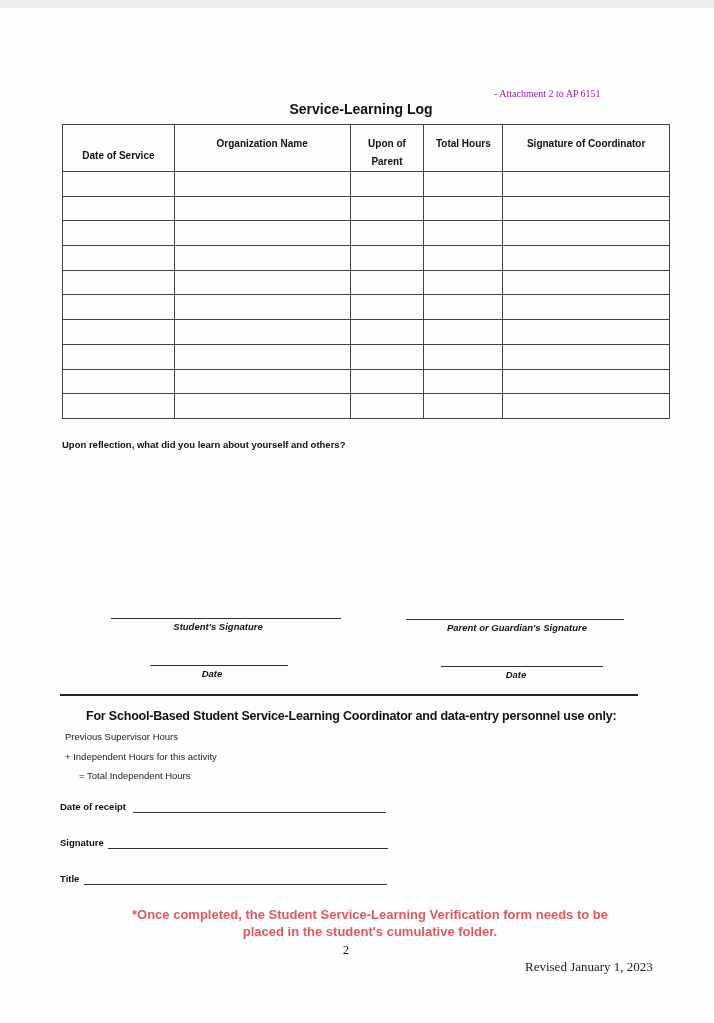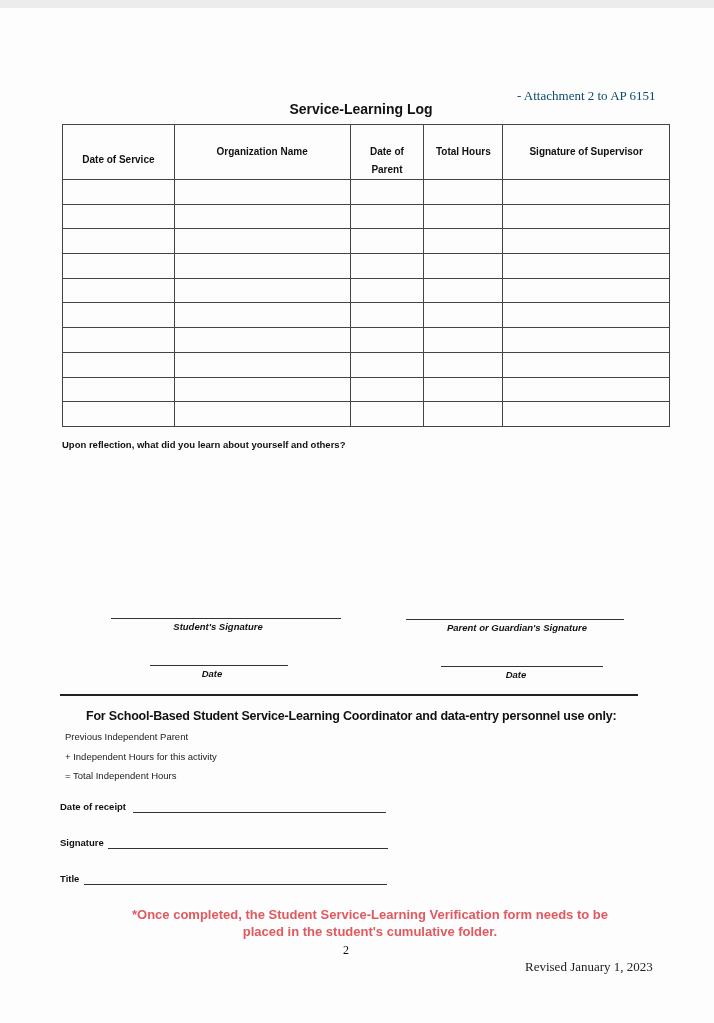--- a/index.html
+++ b/index.html
@@ -2,26 +2,26 @@
 <html><head>
 <meta charset="utf-8">
 <style>
   * { margin: 0; padding: 0; box-sizing: border-box; }
   html, body { width: 714px; height: 1023px; background: #ffffff; overflow: hidden; }
   body { position: relative; font-family: "Liberation Sans", sans-serif; color: #111; }
 
   .top-strip { position: absolute; left: 0; top: 0; width: 714px; height: 8px; background: #ececec; }
   .page { position: absolute; left: 0; top: 8px; width: 714px; height: 1015px; background: #fdfdfd; }
 
-  .attachment { position: absolute; left: 494px; top: 88px; font-family: "Liberation Serif", serif; font-size: 13px; color: #0c4a6e; margin-left: 23px; }
+  .attachment { position: absolute; left: 494px; top: 88px; font-family: "Liberation Serif", serif; font-size: 10px; color: #a21caf; }
   .title { position: absolute; left: 0; top: 101px; width: 722px; text-align: center; font-weight: bold; font-size: 14px; color: #111; }
 
   table.log { position: absolute; left: 62px; top: 124px; border-collapse: collapse; width: 608px; }
   table.log th, table.log td { border: 1px solid #444; padding: 0; }
-  table.log th { height: 37px; font-size: 10px; font-weight: bold; vertical-align: top; text-align: center; line-height: 18px; padding-top: 18px; }
+  table.log th { height: 37px; font-size: 10px; font-weight: bold; vertical-align: top; text-align: center; line-height: 18px; padding-top: 10px; }
   table.log th.c-date { vertical-align: middle; padding-top: 16px; line-height: 12px; }
   table.log td { height: 24.7px; }
   .c-date { width: 112px; }
   .c-org { width: 176px; }
   .c-hours { width: 74px; }
   .c-total { width: 79px; }
   .c-sig { width: 167px; }
 
   .reflection { position: absolute; left: 62px; top: 439px; font-size: 9.5px; font-weight: bold; }
 
@@ -47,25 +47,25 @@
 
 <div class="attachment">- Attachment 2 to AP 6151</div>
 <div class="title">Service-Learning Log</div>
 
 <table class="log">
   <thead>
     <tr>
       <th class="c-date">Date of Service</th>
       <th class="c-org">Organization Name</th>
       <th class="c-hours">
-        <div>Date of</div>
+        <div>Upon of</div>
         <div>Parent</div>
       </th>
       <th class="c-total">Total Hours</th>
-      <th class="c-sig">Signature of Supervisor</th>
+      <th class="c-sig">Signature of Coordinator</th>
     </tr>
   </thead>
   <tbody>
     <tr>
         <td></td>
         <td></td>
         <td></td>
         <td></td>
         <td></td>
       </tr>
@@ -145,23 +145,23 @@
 
 <div class="sig-line" style="left:150px; top:665px; width:138px;"></div>
 <div class="sig-label" style="left:150px; top:668px; width:124px;">Date</div>
 
 <div class="sig-line" style="left:441px; top:666px; width:162px;"></div>
 <div class="sig-label" style="left:441px; top:669px; width:150px;">Date</div>
 
 <div class="rule"></div>
 
 <div class="coord-heading">For School-Based Student Service-Learning Coordinator and data-entry personnel use only:</div>
-<div class="calc" style="top:731px;">Previous Independent Parent</div>
+<div class="calc" style="top:731px;">Previous Supervisor Hours</div>
 <div class="calc" style="top:751px;">+ Independent Hours for this activity</div>
-<div class="calc" style="top:770px;">= Total Independent Hours</div>
+<div class="calc" style="top:770px;margin-left:14px;">= Total Independent Hours</div>
 
 <div class="field-label" style="top:801px;text-align:right;">Date of receipt</div>
 <div class="field-line" style="left:133px; top:812px; width:253px;"></div>
 
 <div class="field-label" style="top:837px;">Signature</div>
 <div class="field-line" style="left:108px; top:848px; width:280px;"></div>
 
 <div class="field-label" style="top:873px;">Title</div>
 <div class="field-line" style="left:84px; top:884px; width:303px;"></div>
 

